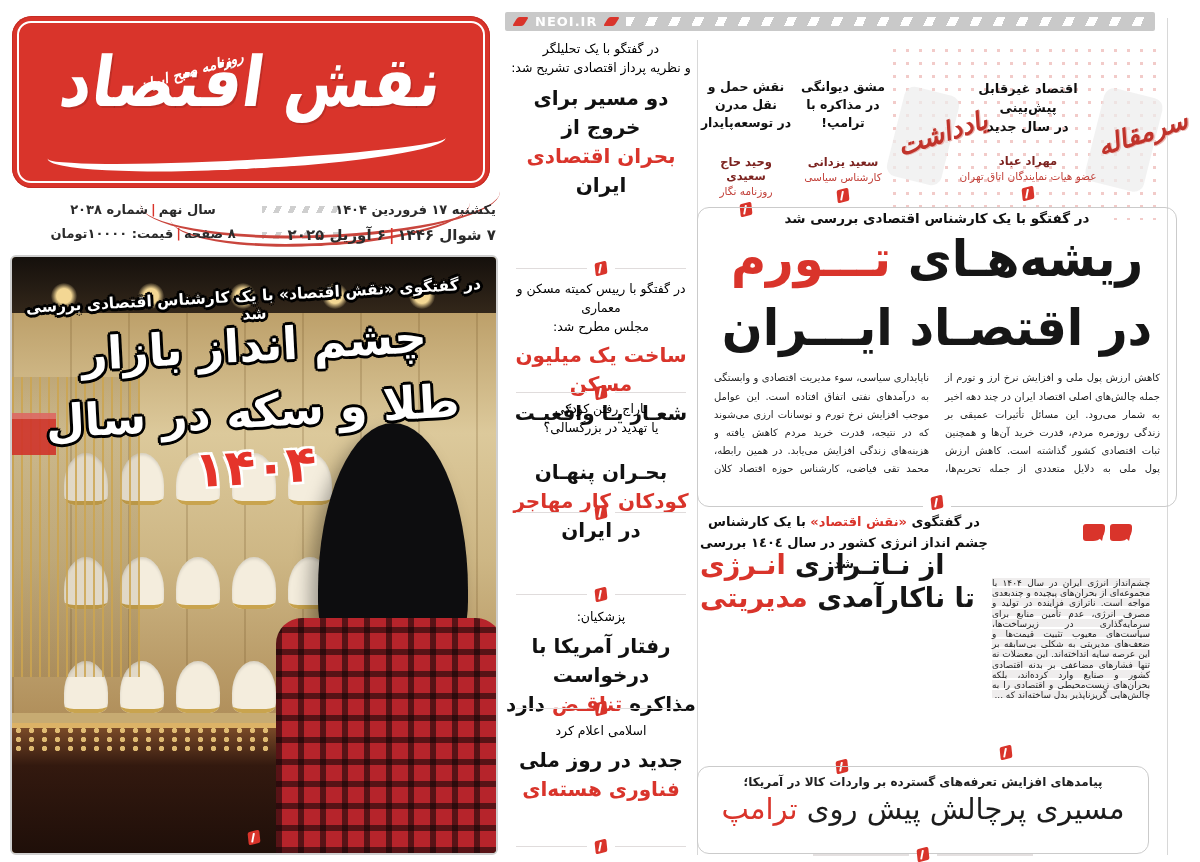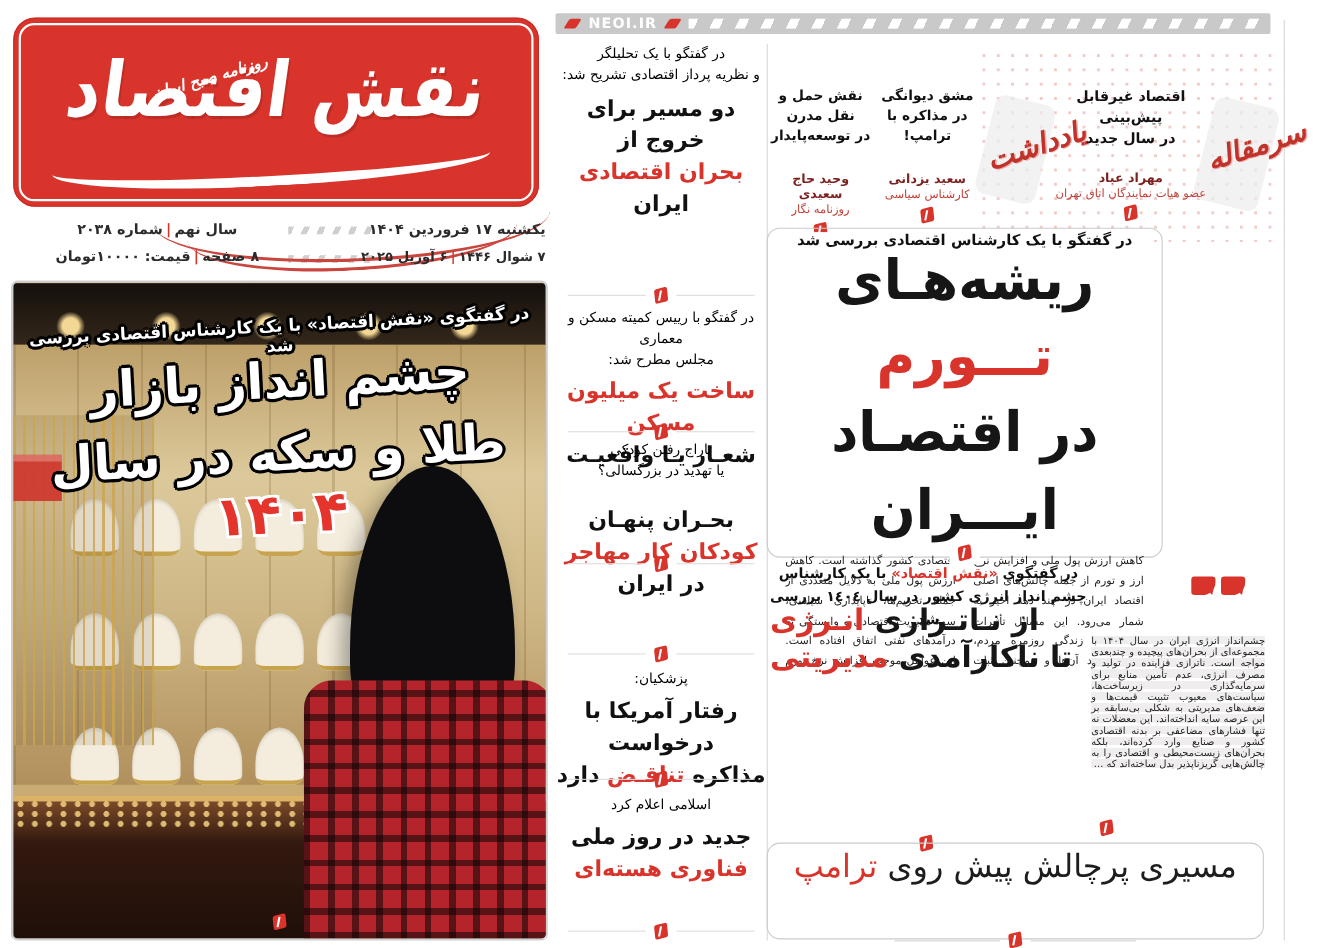--- a/index.html
+++ b/index.html
@@ -23,21 +23,21 @@
               transform:rotate(-3deg); }
   .arc { position:absolute; border-bottom:3px solid #c9453d; border-radius:50%; z-index:1; }
   .arc1 { left:140px; top:158px; width:360px; height:80px; transform:rotate(-2deg); }
   .arc2 { left:170px; top:176px; width:300px; height:70px; transform:rotate(-3deg); }
 
   
   .pubinfo { z-index:2; color:#2b2b2b; font-size:13px; font-weight:bold; line-height:1.85; white-space:nowrap; }
   .pubinfo .pipe { color:#d9342b; padding:0 3px; font-weight:bold; }
   .pub-right { left:348px; top:198px; width:148px; text-align:right; }
   .pub-left  { left:18px;  top:198px; width:250px; text-align:center; }
-  .pub-right .l2 { font-size:12px; }
+  .pub-right .l2 { font-size:15px; }
   .mast-dashes { height:7px; background:repeating-linear-gradient(115deg,#cfcfcf 0 5px,transparent 5px 13px); }
   .md1 { left:262px; top:206px; width:80px; }
   .md2 { left:262px; top:232px; width:80px; }
 
   
   .neo-strip { left:505px; top:12px; width:650px; height:19px; background:#c9c9c9; display:flex;
                align-items:center; gap:9px; padding:0 10px; direction:ltr; border-radius:2px; }
   .neo-label { color:#fff; font-size:13px; font-weight:bold; letter-spacing:1px; }
   .neo-dash { width:11px; height:9px; background:#d9342b; transform:skewX(-32deg); border-radius:2px; }
   .neo-dashes { flex:1; height:9px;
@@ -64,21 +64,21 @@
                   font-style:italic; text-shadow:1px 1px 0 #e9b4b0; white-space:nowrap; }
 
   
   .colA { left:506px; top:40px; width:190px; }
   .colA .kick { font-size:12.5px; line-height:1.5; }
   .mc-h { font-size:20px; font-weight:bold; color:#111; line-height:1.45; }
   .mid { left:506px; width:190px; text-align:center; }
   .mid .kick { font-size:12.5px; line-height:1.5; }
 
   
-  .main-box { left:697px; top:207px; width:360px; height:300px; border:1.5px solid #cbcbcb;
+  .main-box { left:697px; top:207px; width:480px; height:300px; border:1.5px solid #cbcbcb;
               border-radius:12px; text-align:center; }
   .main-kicker { display:inline-block; background:#fff; padding:0 14px; margin-top:-9px;
                  font-size:13.5px; font-weight:bold; color:#111; }
   .main-h { font-size:48px; font-weight:bold; color:#161616; line-height:1.38; letter-spacing:-1px;
             transform:scaleY(1.05); }
   .main-body { margin:10px 16px 0; column-count:2; column-gap:16px; column-rule:none;
                font-size:10px; line-height:1.82; text-align:justify; color:#222; height:118px; overflow:hidden; }
   .main-box .endmark { position:absolute; left:50%; bottom:-7px; transform:translateX(-50%); background:#fff; padding:0 8px; }
 
   
@@ -336,20 +336,21 @@
   </div>
 
   <div class="abs quote-icon">
     <span class="q"></span><span class="q"></span>
   </div>
   <div class="abs en-body">چشم‌انداز انرژی ایران در سال ۱۴۰۴ با مجموعه‌ای از بحران‌های پیچیده و چندبعدی مواجه است. ناترازی فزاینده در تولید و مصرف انرژی، عدم تأمین منابع برای سرمایه‌گذاری در زیرساخت‌ها، سیاست‌های معیوب تثبیت قیمت‌ها و ضعف‌های مدیریتی به شکلی بی‌سابقه بر این عرصه سایه انداخته‌اند. این معضلات نه تنها فشارهای مضاعفی بر بدنه اقتصادی کشور و صنایع وارد کرده‌اند، بلکه بحران‌های زیست‌محیطی و اقتصادی را به چالش‌هایی گریزناپذیر بدل ساخته‌اند که ...</div>
   <div class="abs en-endmark"><span class="mark"></span></div>
   <div class="abs en-photomark"><span class="mark"></span></div>
 
   <div class="abs trump-box">
+    <div class="trump-kick">پیامدهای افزایش تعرفه‌های گسترده بر واردات کالا در آمریکا؛</div>
     <div class="trump-h">
       <span>مسیری پرچالش پیش روی </span><span class="red">ترامپ</span>
     </div>
     <div class="trump-end">
       <span class="ln"></span>
         <span class="mark"></span>
         <span class="ln"></span>
     </div>
   </div>
 

